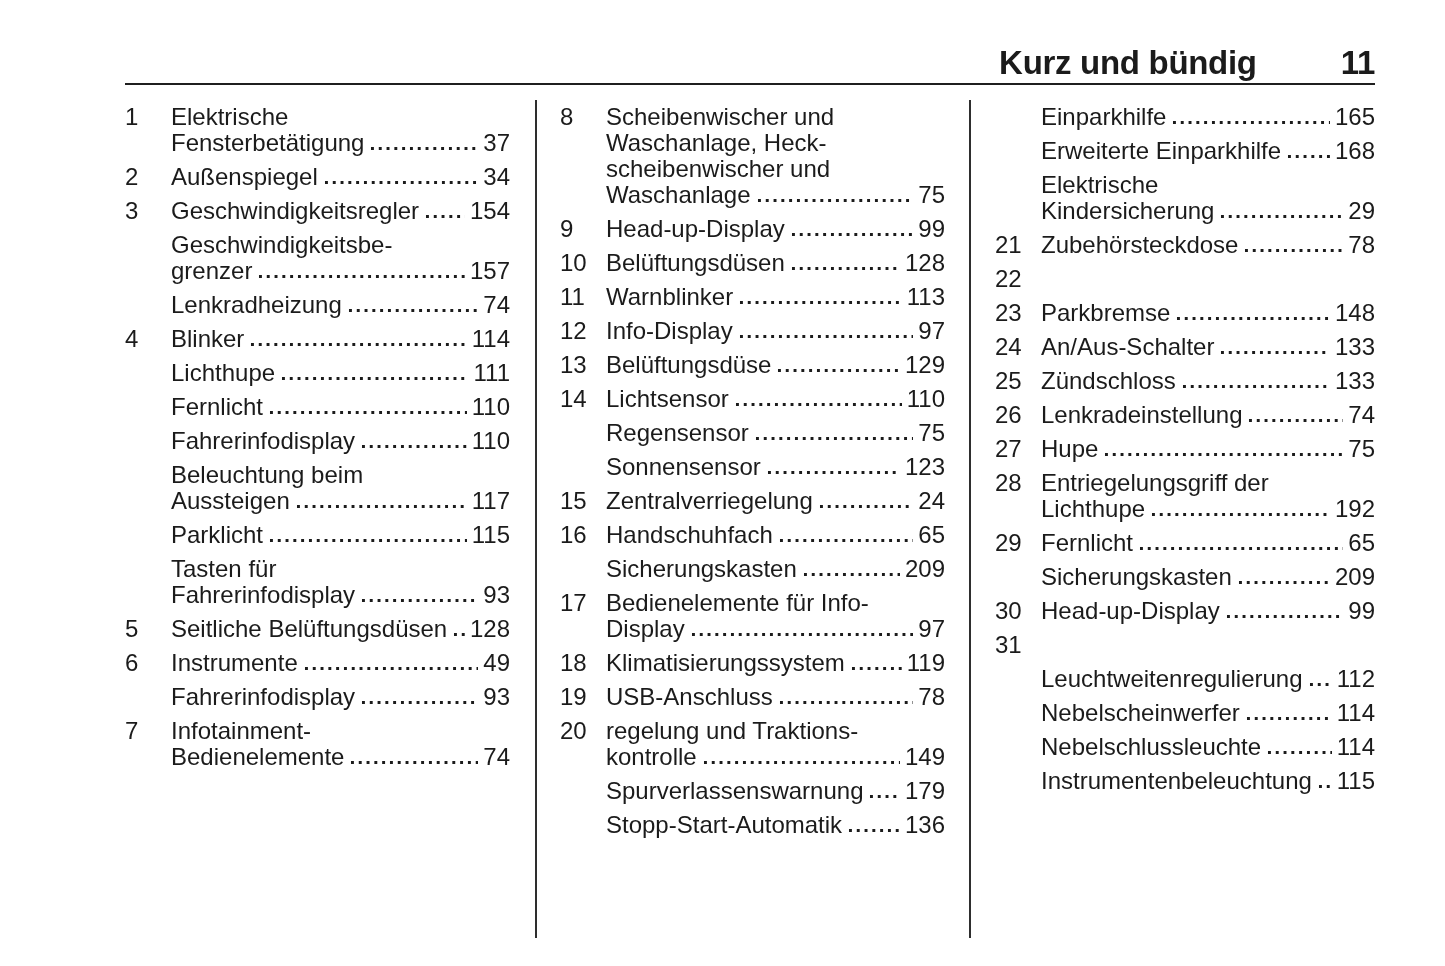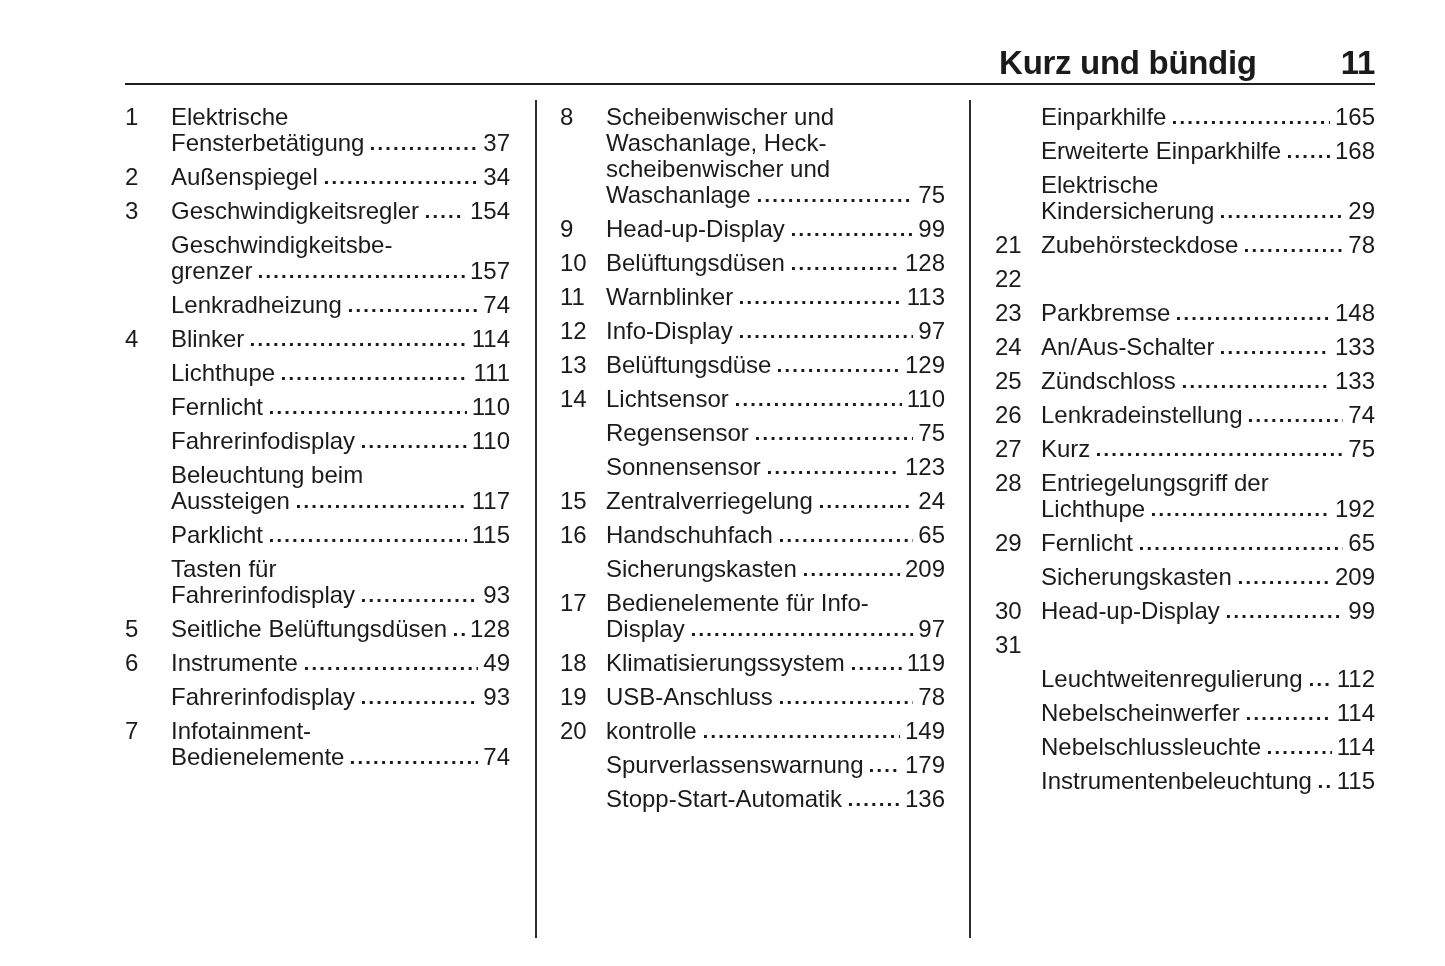--- a/index.html
+++ b/index.html
@@ -381,20 +381,21 @@
           <div class="ll">
             <span class="lb">USB-Anschluss</span>
             <span class="dots"></span>
             <span class="pg">78</span>
           </div>
         </div>
       </div>
       <div class="entry">
         <div class="num">20</div>
         <div class="ebody">
+          <div class="tl">regelung und Traktions-</div>
           <div class="ll">
             <span class="lb">kontrolle</span>
             <span class="dots"></span>
             <span class="pg">149</span>
           </div>
         </div>
       </div>
       <div class="entry">
         <div class="num"></div>
         <div class="ebody">
@@ -498,21 +499,21 @@
             <span class="lb">Lenkradeinstellung</span>
             <span class="dots"></span>
             <span class="pg">74</span>
           </div>
         </div>
       </div>
       <div class="entry">
         <div class="num">27</div>
         <div class="ebody">
           <div class="ll">
-            <span class="lb">Kurz</span>
+            <span class="lb">Hupe</span>
             <span class="dots"></span>
             <span class="pg">75</span>
           </div>
         </div>
       </div>
       <div class="entry">
         <div class="num">28</div>
         <div class="ebody">
           <div class="tl">Entriegelungsgriff der</div>
           <div class="ll">

